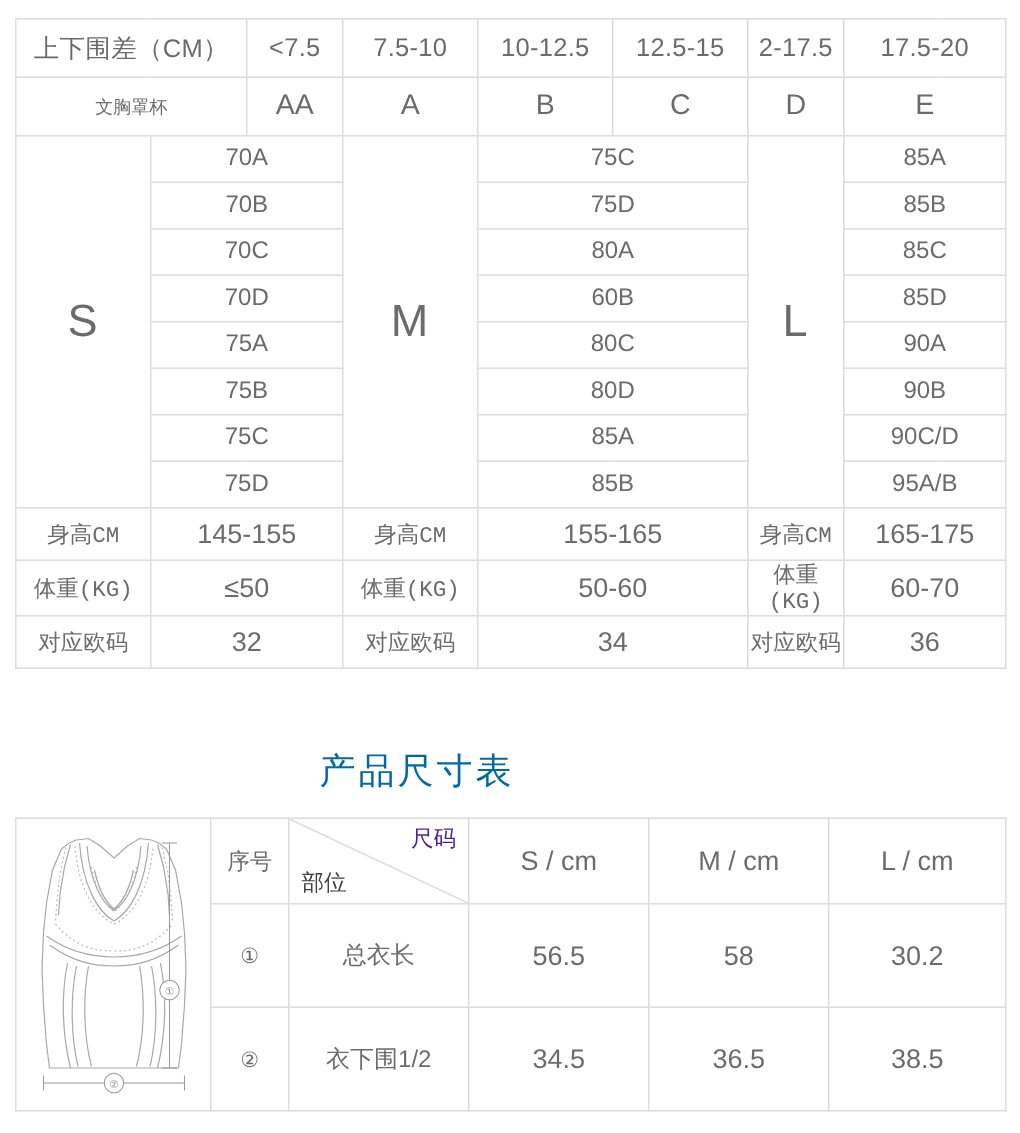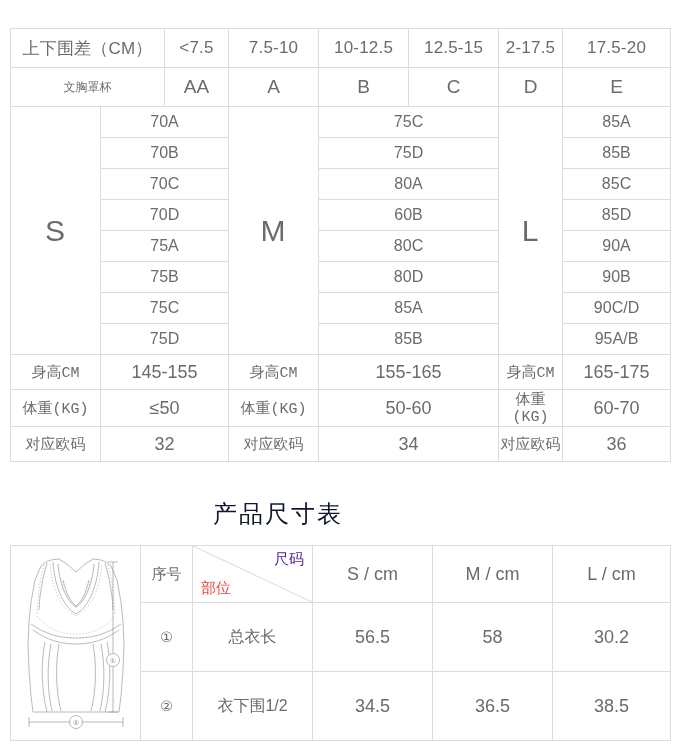--- a/index.html
+++ b/index.html
@@ -20,21 +20,20 @@
   #size-chart-wrap {
     position: absolute;
     left: 10px;
     top: 12px;
     width: 660px;
   }
   table.grid {
     border-collapse: collapse;
     table-layout: fixed;
     width: 660px;
-    margin-top: 16px;
   }
   table.grid td {
     border: 1px solid #dcdcdc;
     text-align: center;
     vertical-align: middle;
     color: #6b6b6b;
     background: #fff;
     padding: 0;
     font-weight: 400;
   }
@@ -82,21 +81,21 @@
   }
 
   
   #product-size-title {
     position: absolute;
     left: 0;
     top: 498px;
     width: 556px;
     text-align: center;
     font-size: 24px;
-    color: #0f172a;
+    color: #0369a1;
     letter-spacing: 2px;
   }
 
   
   #measure-wrap {
     position: absolute;
     left: 10px;
     top: 545px;
     width: 662px;
   }
@@ -153,21 +152,21 @@
     right: 8px;
     top: 4px;
     font-size: 15px;
     color: #4c1d95;
   }
   .diag-cell .diag-bottom {
     position: absolute;
     left: 8px;
     bottom: 4px;
     font-size: 15px;
-    color: #ef4444;
+    color: #404040;
   }
 
   
   .garment-svg {
     display: block;
     margin: 0 auto;
   }
   .circ-num {
     font-size: 7px;
     fill: #8a8a8a;

